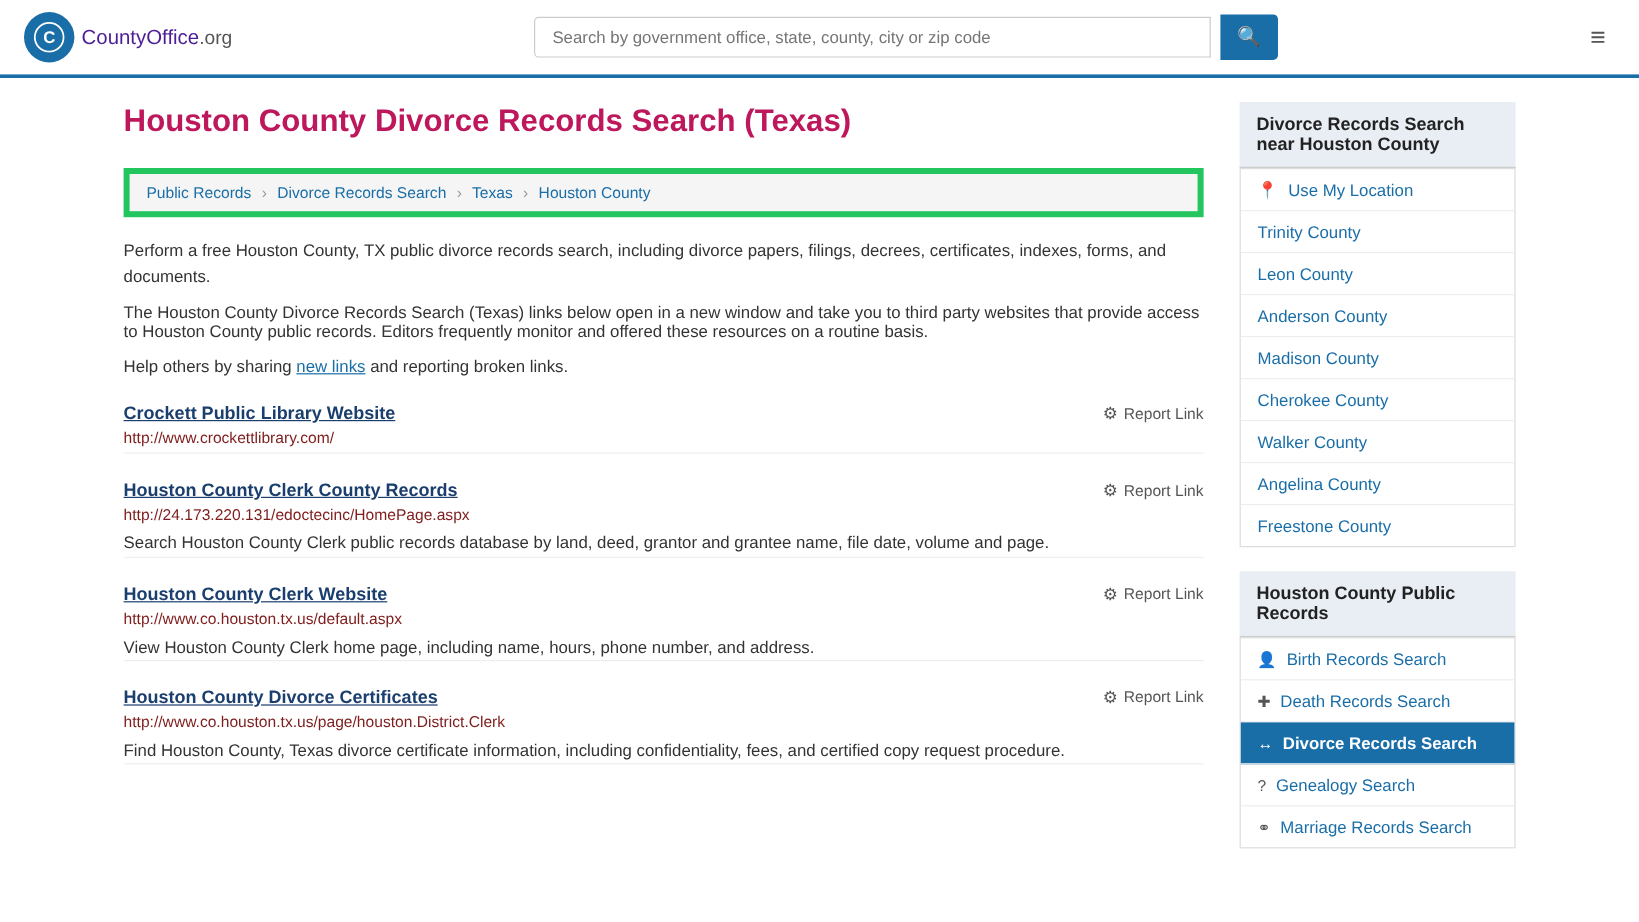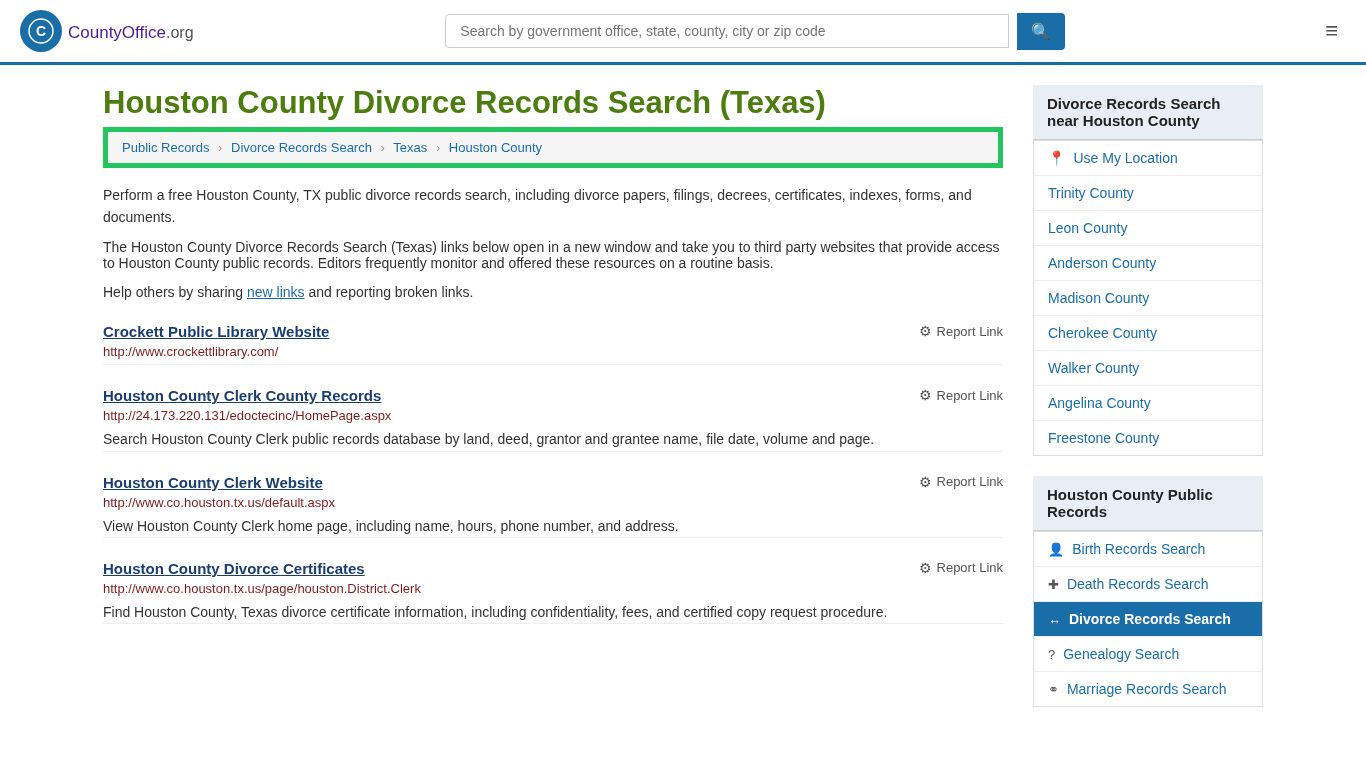--- a/index.html
+++ b/index.html
@@ -77,24 +77,24 @@
       margin: 20px auto;
       padding: 0 20px;
       gap: 30px;
     }
 
     
     #content {
       flex: 1;
     }
     #page-title {
-      font-size: 31px;
-      font-weight: bold;
-      color: #4d7c0f;
-      margin-bottom: 6px;
+      font-size: 26px;
+      font-weight: bold;
+      color: #be185d;
+      margin-bottom: 24px;
     }
     #breadcrumb {
       background: #f5f5f5;
       border: 5px solid #22c55e;
       padding: 8px 14px;
       font-size: 13px;
       margin-bottom: 16px;
       color: #555;
     }
     #breadcrumb a {

